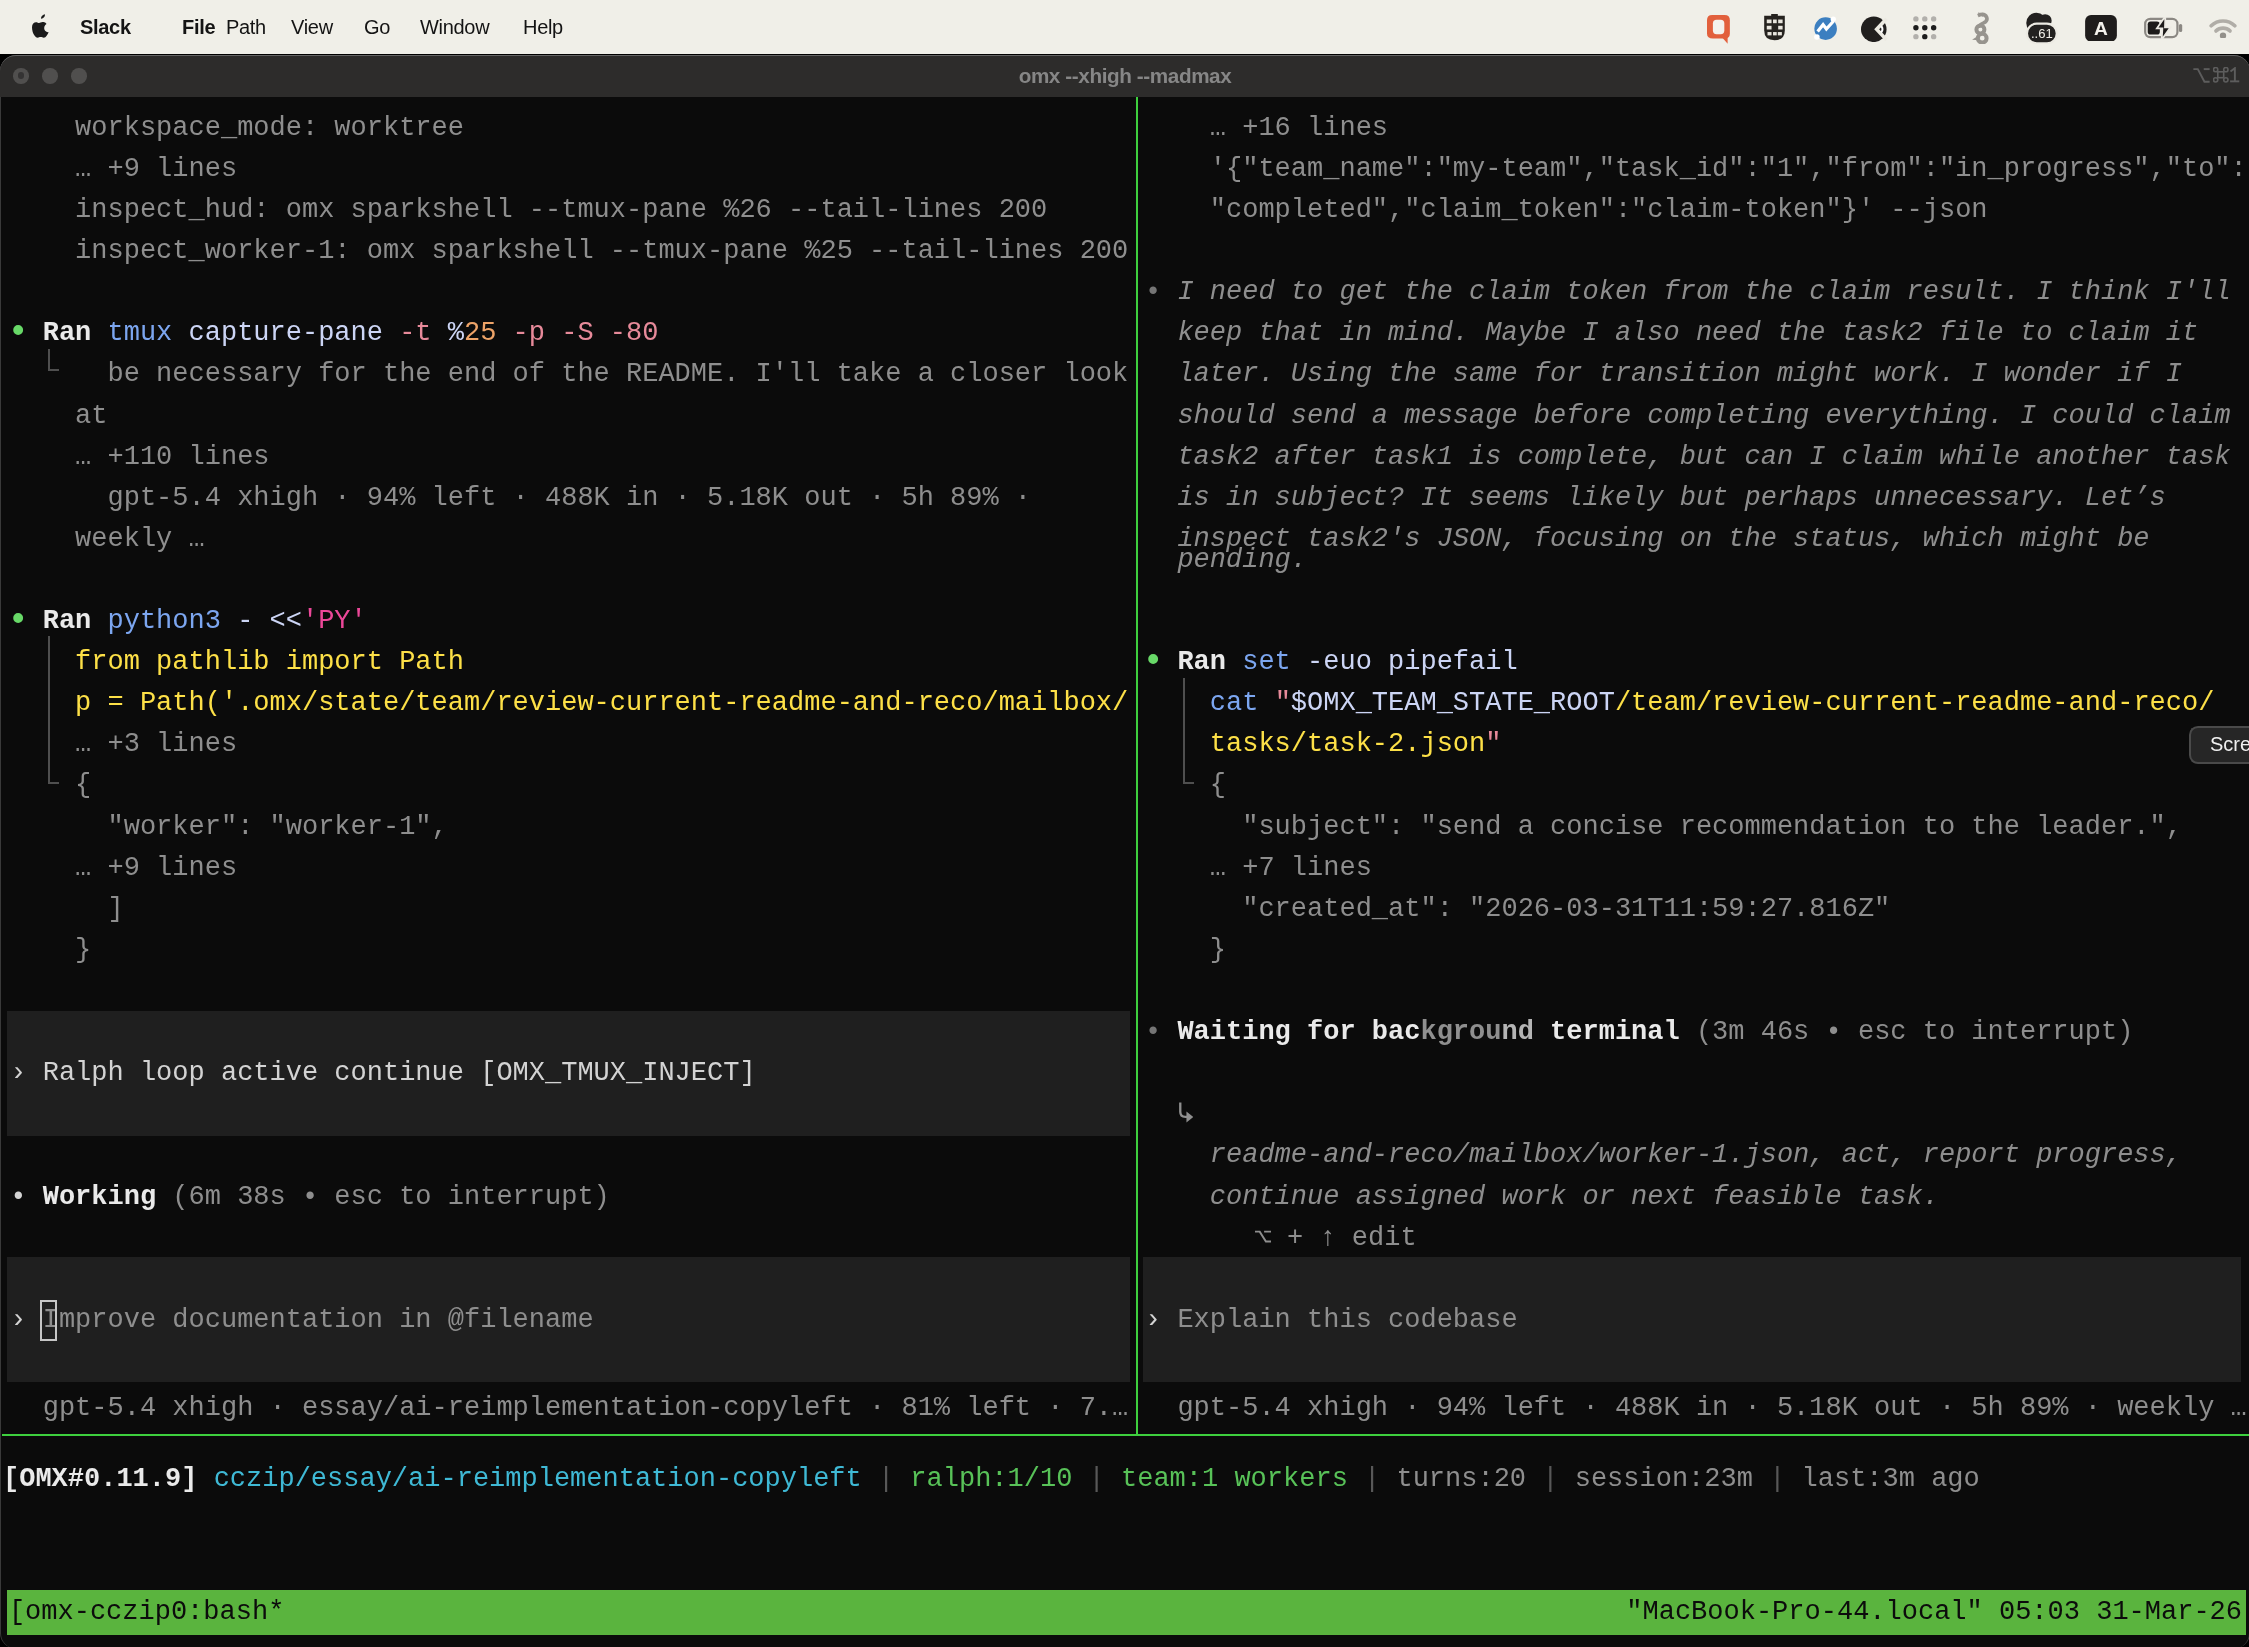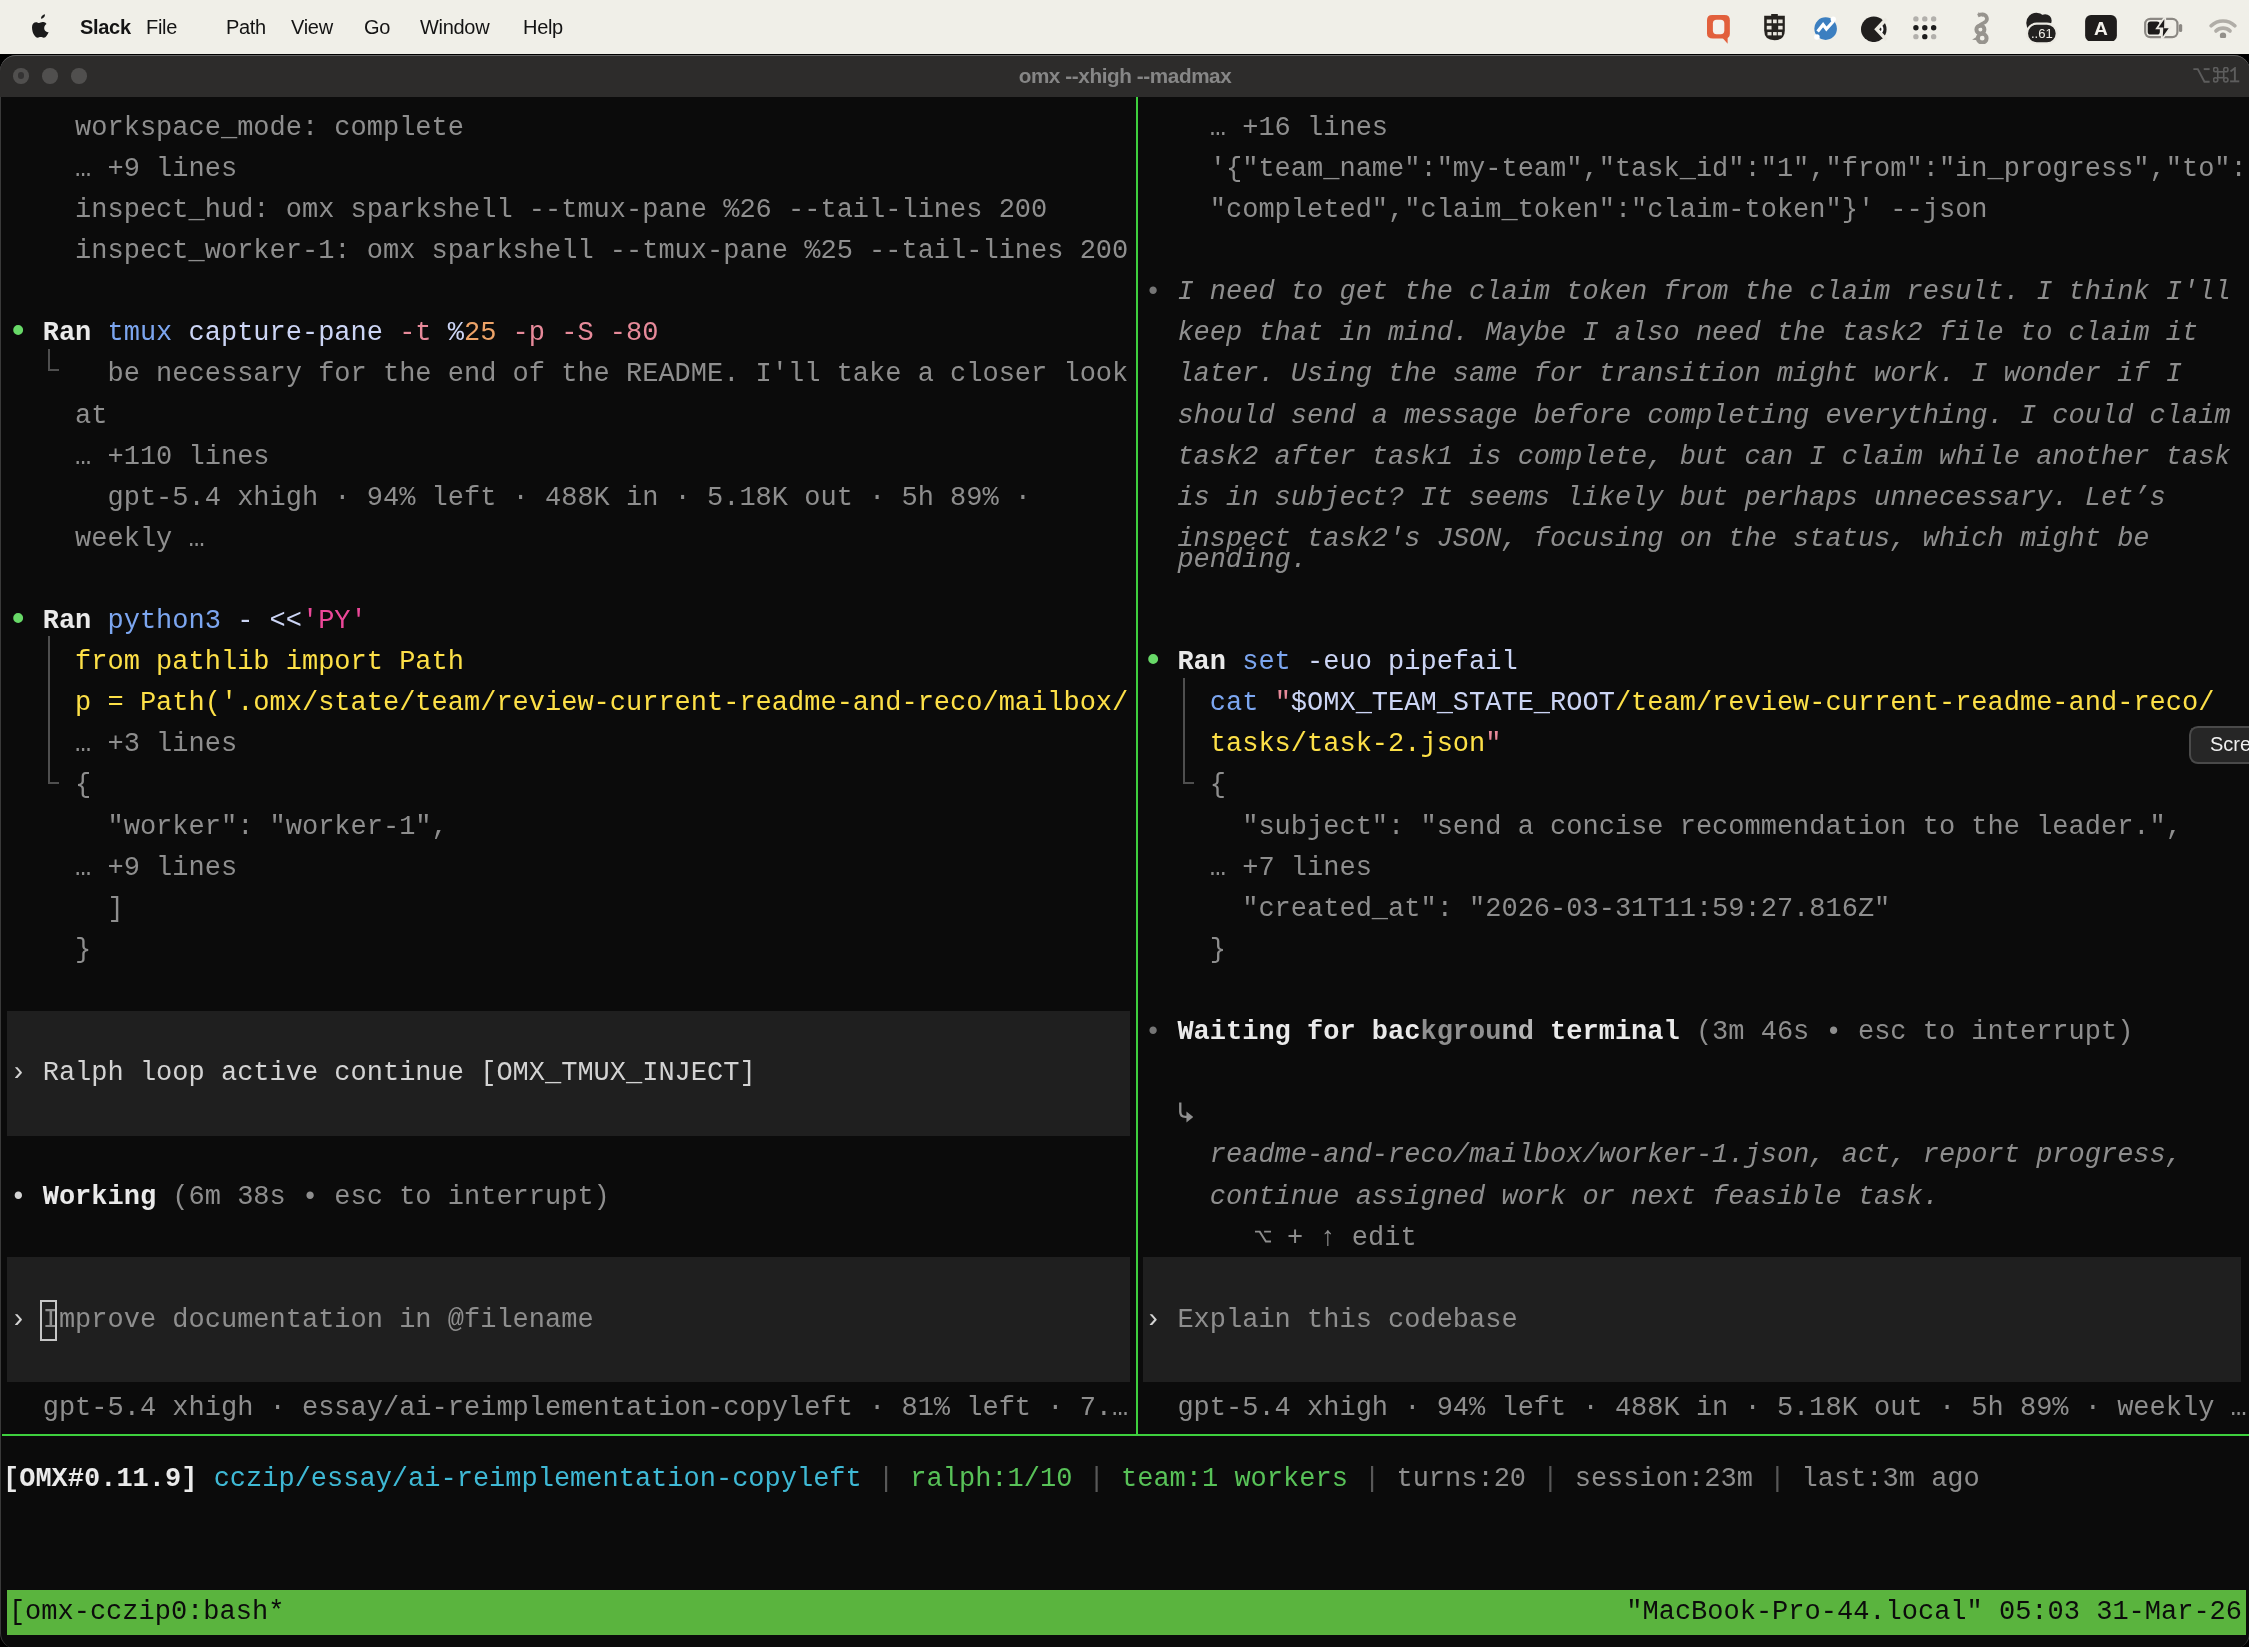--- a/index.html
+++ b/index.html
@@ -48,21 +48,21 @@
 <g stroke="#5d5d5d" stroke-width="2.6" fill="none">
       <path d="M2 6 L8 1.5 V19.5"></path>
       <path d="M1.5 19.5 H14"></path>
     </g>
   </svg>
 <div class="menubar"></div>
 <svg class="ic" style="left:32px;top:14px" width="19" height="23.6" viewBox="0 0 17 21">
 <path fill="#1b1b1b" d="M11.6 0.2c0.1 1.0-0.3 2.0-0.9 2.7-0.6 0.8-1.6 1.4-2.6 1.3-0.1-1.0 0.4-2.0 1.0-2.6C9.7 0.8 10.8 0.3 11.6 0.2z M14.9 16.2c-0.5 1.1-1.0 2.1-1.8 3.1-0.7 0.9-1.5 1.8-2.6 1.8-1.1 0-1.4-0.6-2.7-0.6-1.3 0-1.7 0.6-2.7 0.7-1.1 0-1.9-0.9-2.7-1.8C0.9 17.5 0 14.5 0 11.7 0 8.8 1.8 7.3 3.6 7.3c1.1 0 2.1 0.7 2.8 0.7 0.7 0 1.8-0.8 3.1-0.8 0.7 0 2.4 0.1 3.5 1.6-0.1 0.1-2.1 1.2-2.1 3.6C10.9 15.2 13.4 16.1 14.9 16.2z"></path>
   </svg>
 <div class="mi" style="left:80px;font-weight:700">Slack</div>
-<div class="mi" style="left:146px;font-weight:400">File</div>
+<div class="mi" style="left:182px;font-weight:700">File</div>
 <div class="mi" style="left:226px;font-weight:400">Path</div>
 <div class="mi" style="left:291px;font-weight:400">View</div>
 <div class="mi" style="left:364px;font-weight:400">Go</div>
 <div class="mi" style="left:420px;font-weight:400">Window</div>
 <div class="mi" style="left:523px;font-weight:400">Help</div>
 <svg class="ic" style="left:1707px;top:14.8px" width="23.6" height="29.5" viewBox="0 0 32 40">
 <path fill="#e2603c" d="M0 7 Q0 0 7 0 H24 Q31 0 31 7 V25 Q31 32 24 32 H8 Q0 32 0 25 Z"></path>
 <polygon fill="#e2603c" points="28,30 28,39 20,30"></polygon>
 <rect x="8" y="6.5" width="15.5" height="19.5" rx="5" fill="#f4f2ec"></rect>
   </svg>
@@ -141,21 +141,21 @@
 <div class="box" style="left:7.4px;top:1011px;width:1123px;height:125px"></div>
 <div class="box" style="left:7.4px;top:1257px;width:1123px;height:125px"></div>
 <div class="box" style="left:1143px;top:1257px;width:1098px;height:125px"></div>
 
 <div class="cline" style="left:48px;top:349px;width:2.2px;height:22px"></div>
 <div class="cline" style="left:48px;top:369px;width:11px;height:2.2px"></div>
 <div class="cline" style="left:48px;top:636px;width:2.2px;height:148px"></div>
 <div class="cline" style="left:48px;top:782px;width:11px;height:2.2px"></div>
 <div class="cline" style="left:1183px;top:678px;width:2.2px;height:106px"></div>
 <div class="cline" style="left:1183px;top:782px;width:11px;height:2.2px"></div>
-<div class="r" style="left:10.3px;top:108px"><span class="g">    workspace_mode: complete</span></div>
+<div class="r" style="left:10.3px;top:108px"><span class="g">    workspace_mode: worktree</span></div>
 <div class="r" style="left:10.3px;top:149px"><span class="g">    … +9 lines</span></div>
 <div class="r" style="left:10.3px;top:190px"><span class="g">    inspect_hud: omx sparkshell --tmux-pane %26 --tail-lines 200</span></div>
 <div class="r" style="left:10.3px;top:231px"><span class="g">    inspect_worker-1: omx sparkshell --tmux-pane %25 --tail-lines 200</span></div>
 <div class="r" style="left:10.3px;top:313px"><span class="bt">•</span> <span class="w b">Ran</span> <span class="bl">tmux</span> <span class="lv">capture-pane</span> <span class="pk">-t</span> <span class="lv">%</span><span class="or">25</span> <span class="pk">-p</span> <span class="pk">-S</span> <span class="pk">-80</span></div>
 <div class="r" style="left:10.3px;top:354px"><span class="g">      be necessary for the end of the README. I'll take a closer look</span></div>
 <div class="r" style="left:10.3px;top:396px"><span class="g">    at</span></div>
 <div class="r" style="left:10.3px;top:437px"><span class="g">    … +110 lines</span></div>
 <div class="r" style="left:10.3px;top:478px"><span class="g">      gpt-5.4 xhigh · 94% left · 488K in · 5.18K out · 5h 89% ·</span></div>
 <div class="r" style="left:10.3px;top:519px"><span class="g">    weekly …</span></div>
 <div class="r" style="left:10.3px;top:601px"><span class="bt">•</span> <span class="w b">Ran</span> <span class="bl">python3</span> <span class="lv">- &lt;&lt;</span><span class="pu">'PY'</span></div>

